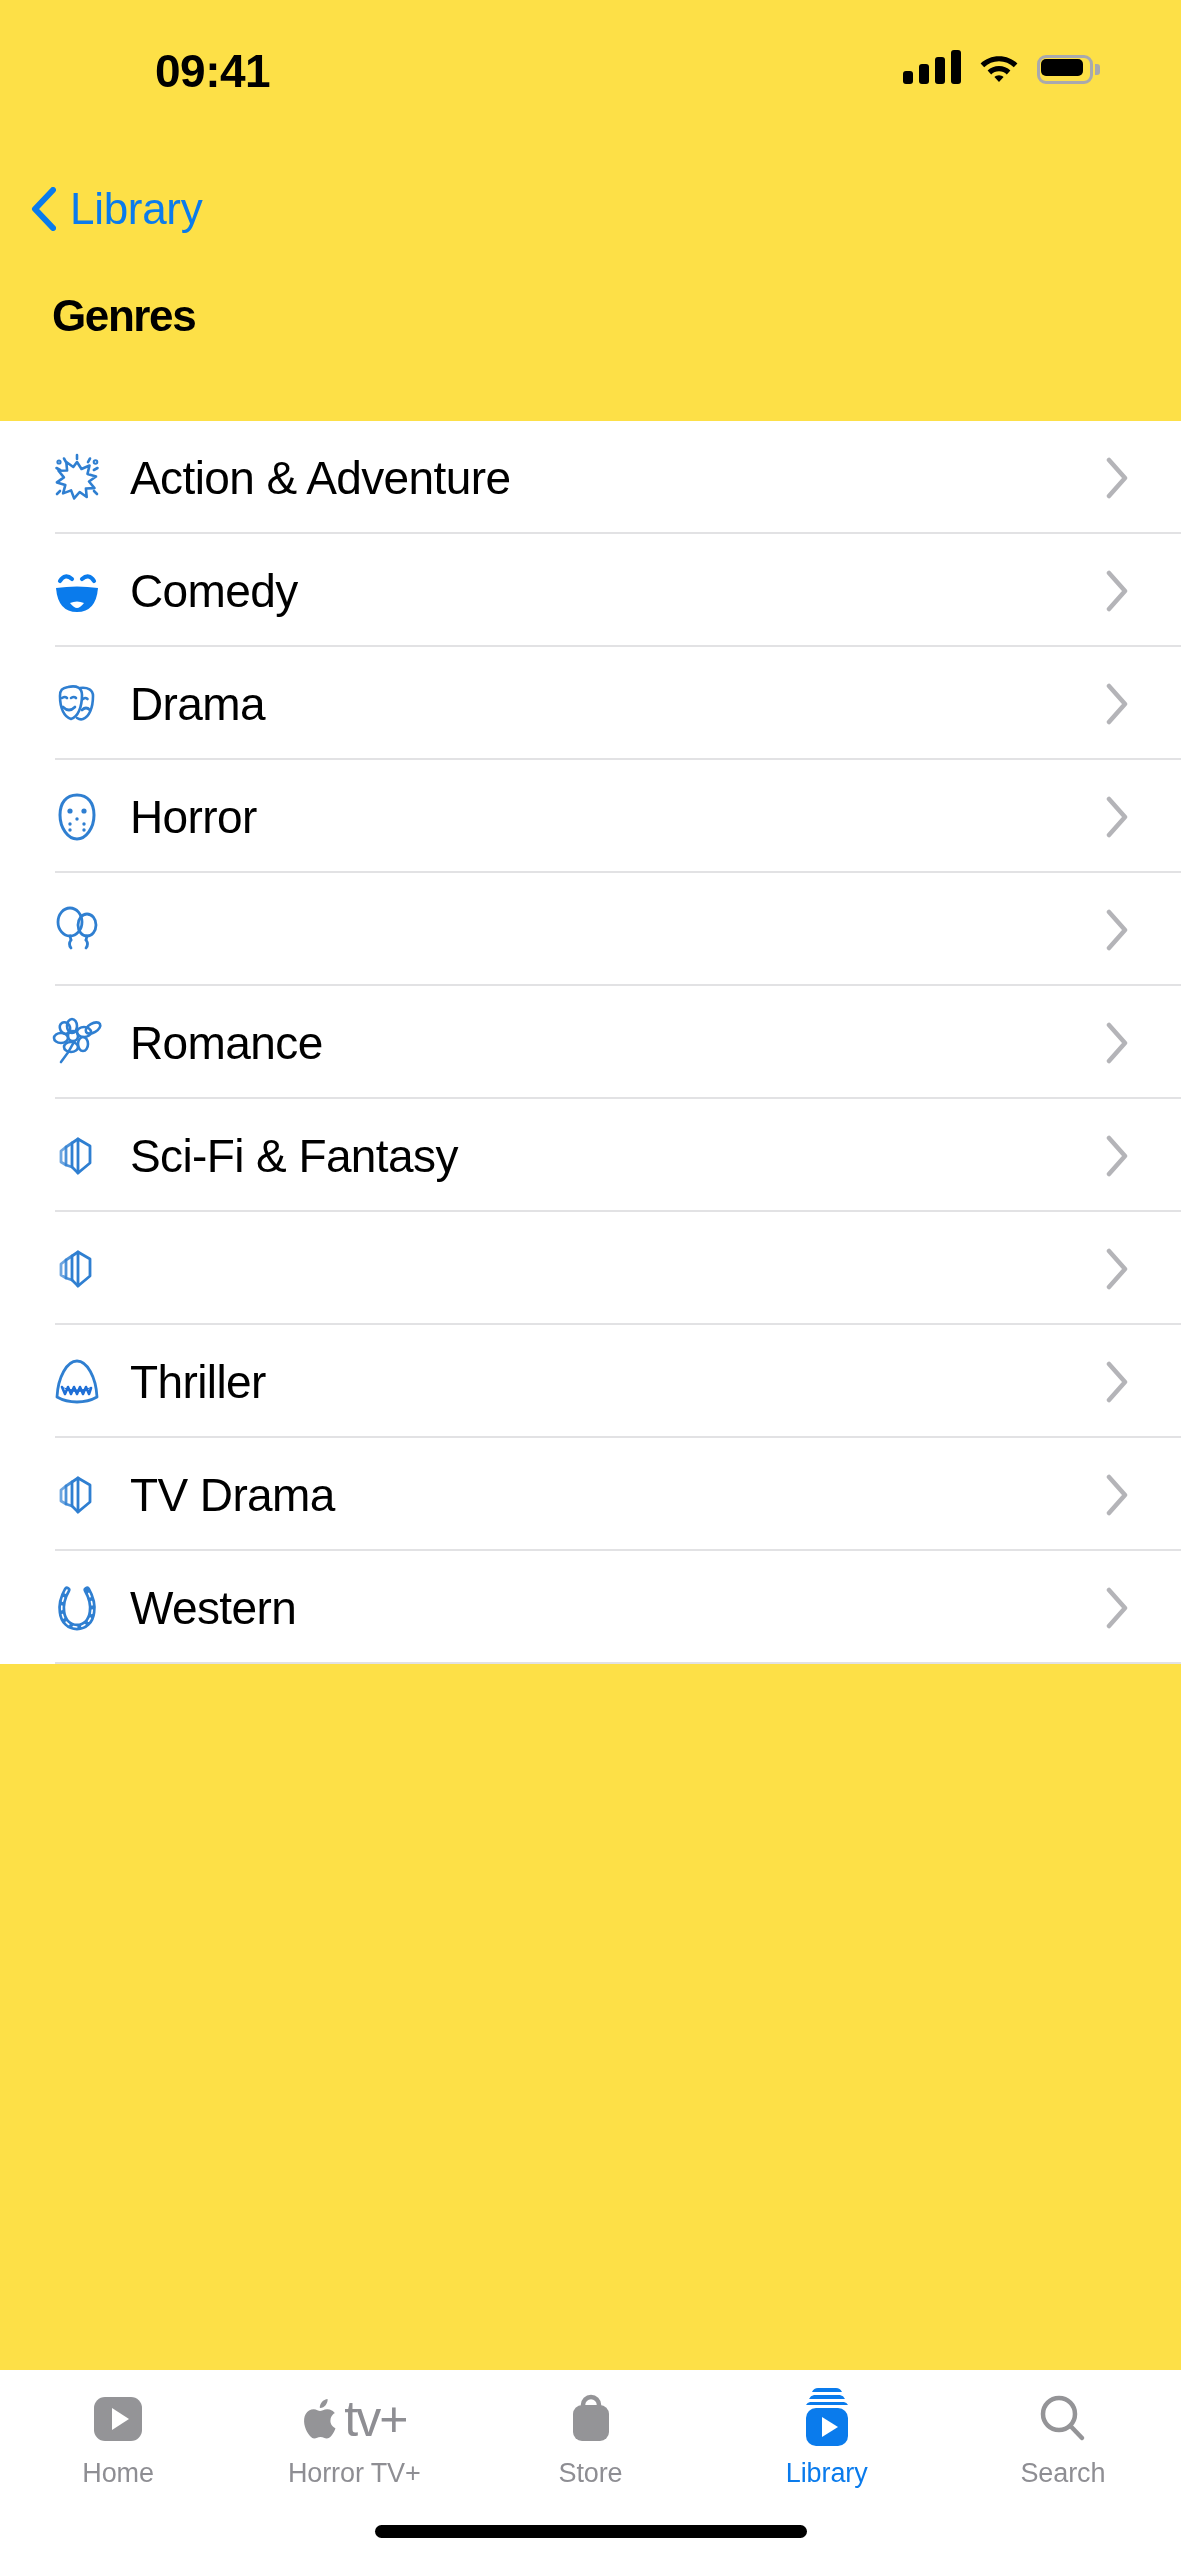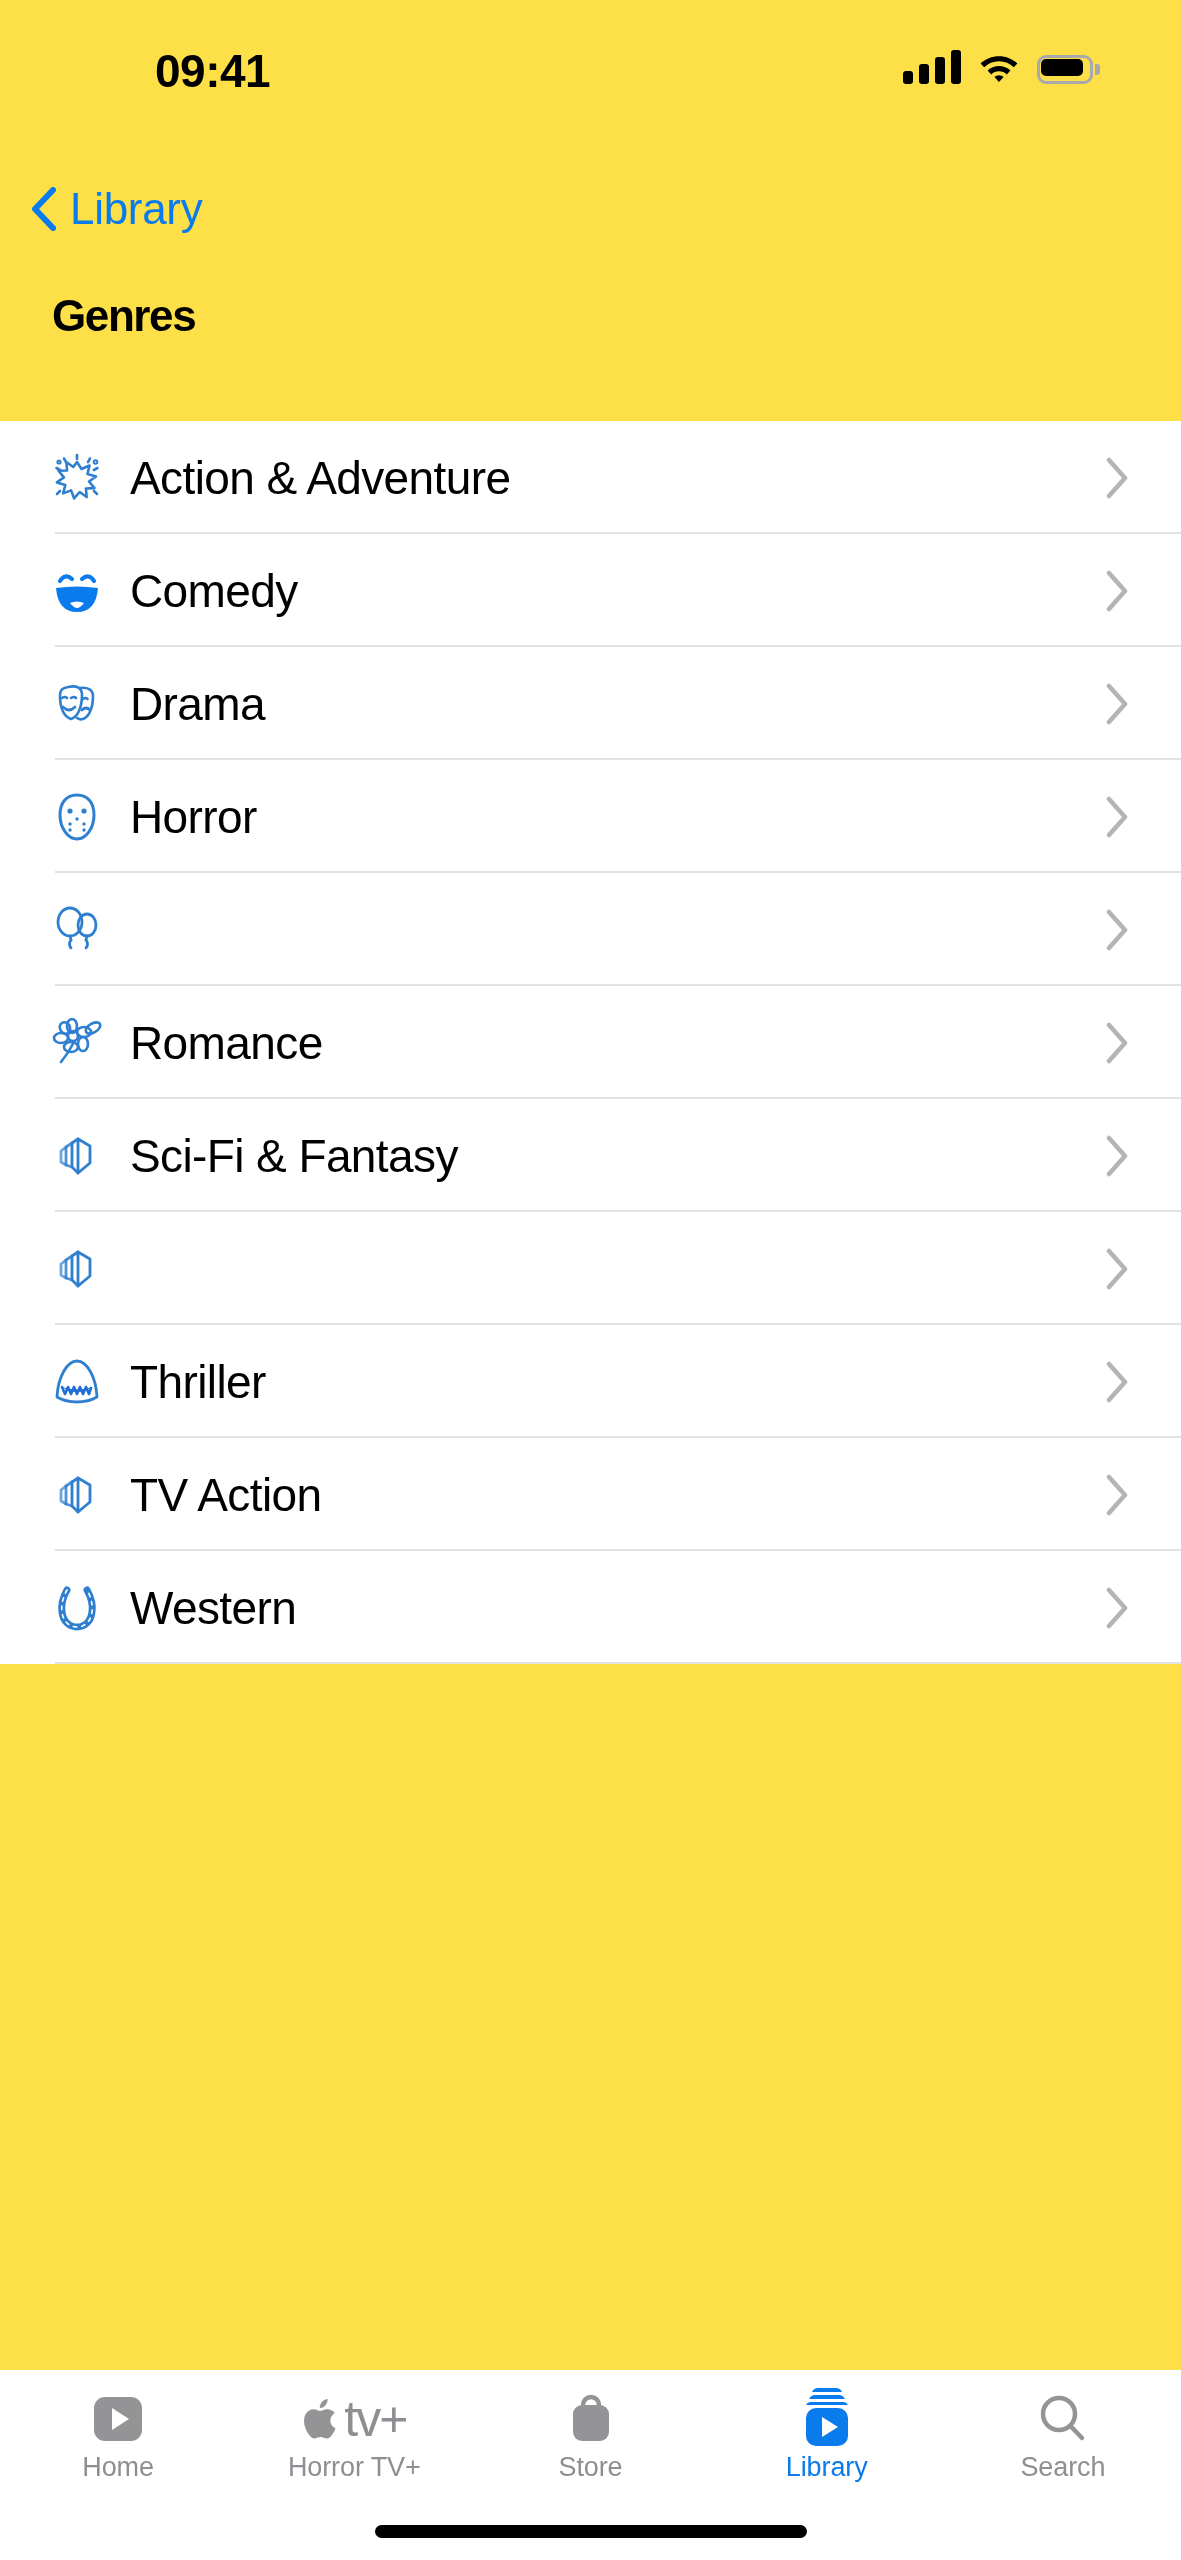--- a/index.html
+++ b/index.html
@@ -109,21 +109,21 @@
     position: absolute; left: 0; bottom: 0;
     width: 1181px; height: 190px;
     background: #ffffff;
     display: flex; align-items: flex-start;
     padding-top: 16px;
   }
   .tab {
     flex: 1 1 0;
     display: flex; flex-direction: column;
     align-items: center; justify-content: flex-start;
-    gap: 0; cursor: pointer;
+    gap: 6px; cursor: pointer;
   }
   .tab .tab-glyph {
     height: 66px; width: 100%;
     display: flex; align-items: center; justify-content: center;
   }
   .tab .tab-label {
     font-size: 27px; color: #8e8e93; letter-spacing: -0.1px;
   }
   .tab.active .tab-label { color: #0a7bec; }
 
@@ -344,21 +344,21 @@
       <span class="row-icon">
         <svg viewBox="0 0 54 54">
           <g fill="none" stroke="#2f7fd1" stroke-width="2.8" stroke-linejoin="round" stroke-linecap="round">
             <path d="M28 10 L40 17 L40 34 L28 44 L28 10z"></path>
             <path d="M28 10 L22 14 L22 38 L28 44"></path>
             <path d="M22 14 L16 18 L16 36 L22 38" opacity="0.85"></path>
             <path d="M16 18 L11 22 L11 33 L16 36" opacity="0.7"></path>
           </g>
         </svg>
       </span>
-      <span class="row-label">TV Action</span>
+      <span class="row-label">TV Drama</span>
       <svg class="row-chevron" viewBox="0 0 24 42">
         <path d="M4 3 L20 21 L4 39" fill="none" stroke="#b4b4b8" stroke-width="4.5" stroke-linecap="round" stroke-linejoin="round"></path>
       </svg>
     </div>
 
     <div class="genre-row">
       <span class="row-icon">
         <svg viewBox="0 0 54 54">
           <path d="M17 9 C13 16 11 24 12 31 C13 40 19 46 27 46 C35 46 41 40 42 31 C43 24 41 16 37 9" fill="none" stroke="#2f7fd1" stroke-width="7" stroke-linecap="round"></path>
           <path d="M17 9 C13 16 11 24 12 31 C13 40 19 46 27 46 C35 46 41 40 42 31 C43 24 41 16 37 9" fill="none" stroke="#ffffff" stroke-width="1.6" stroke-linecap="round" stroke-dasharray="3.5 5"></path>

